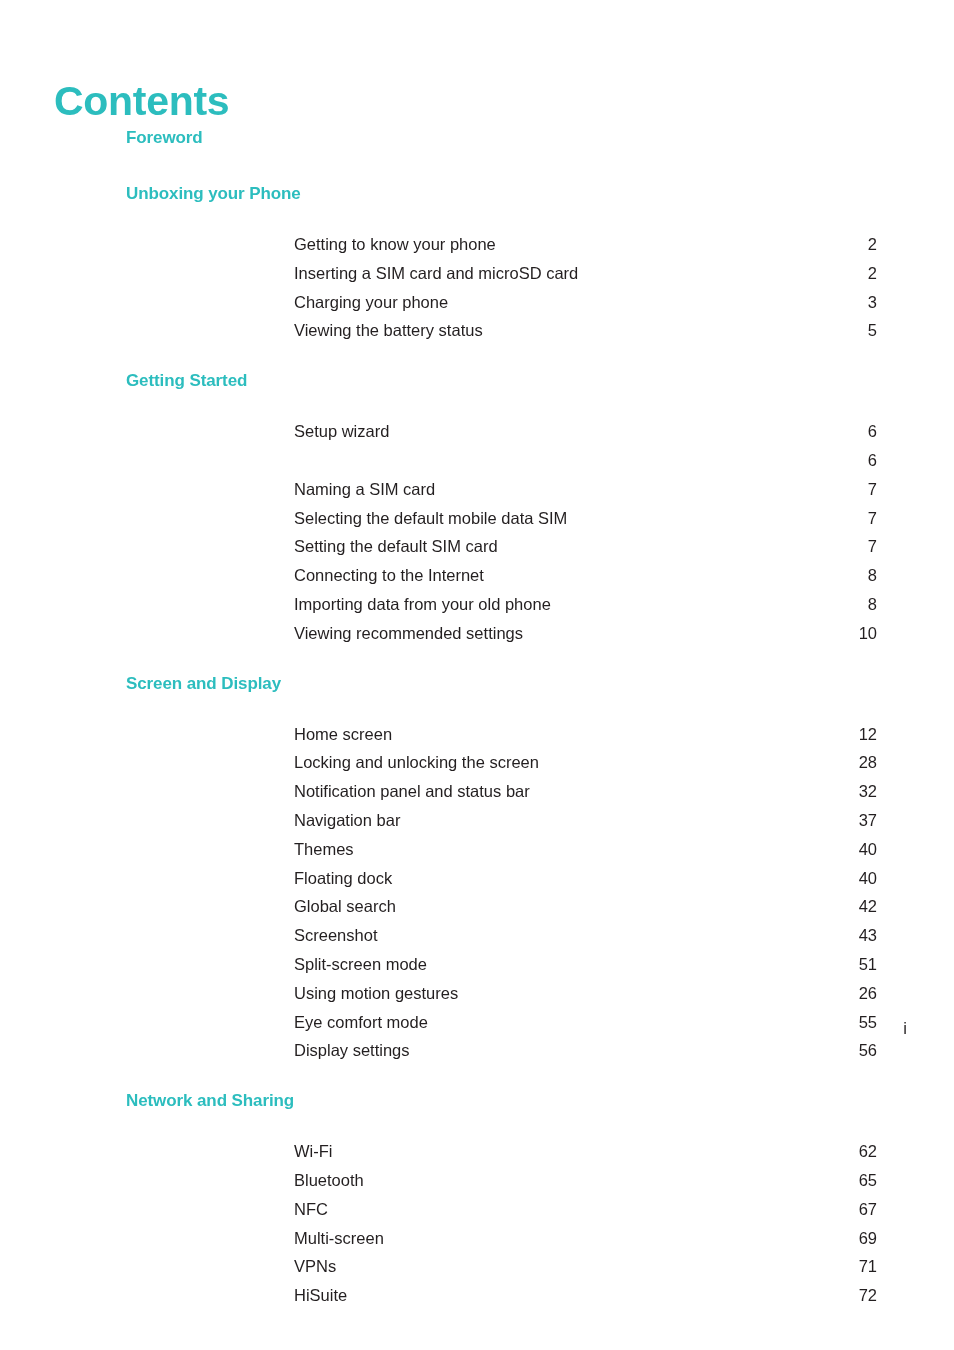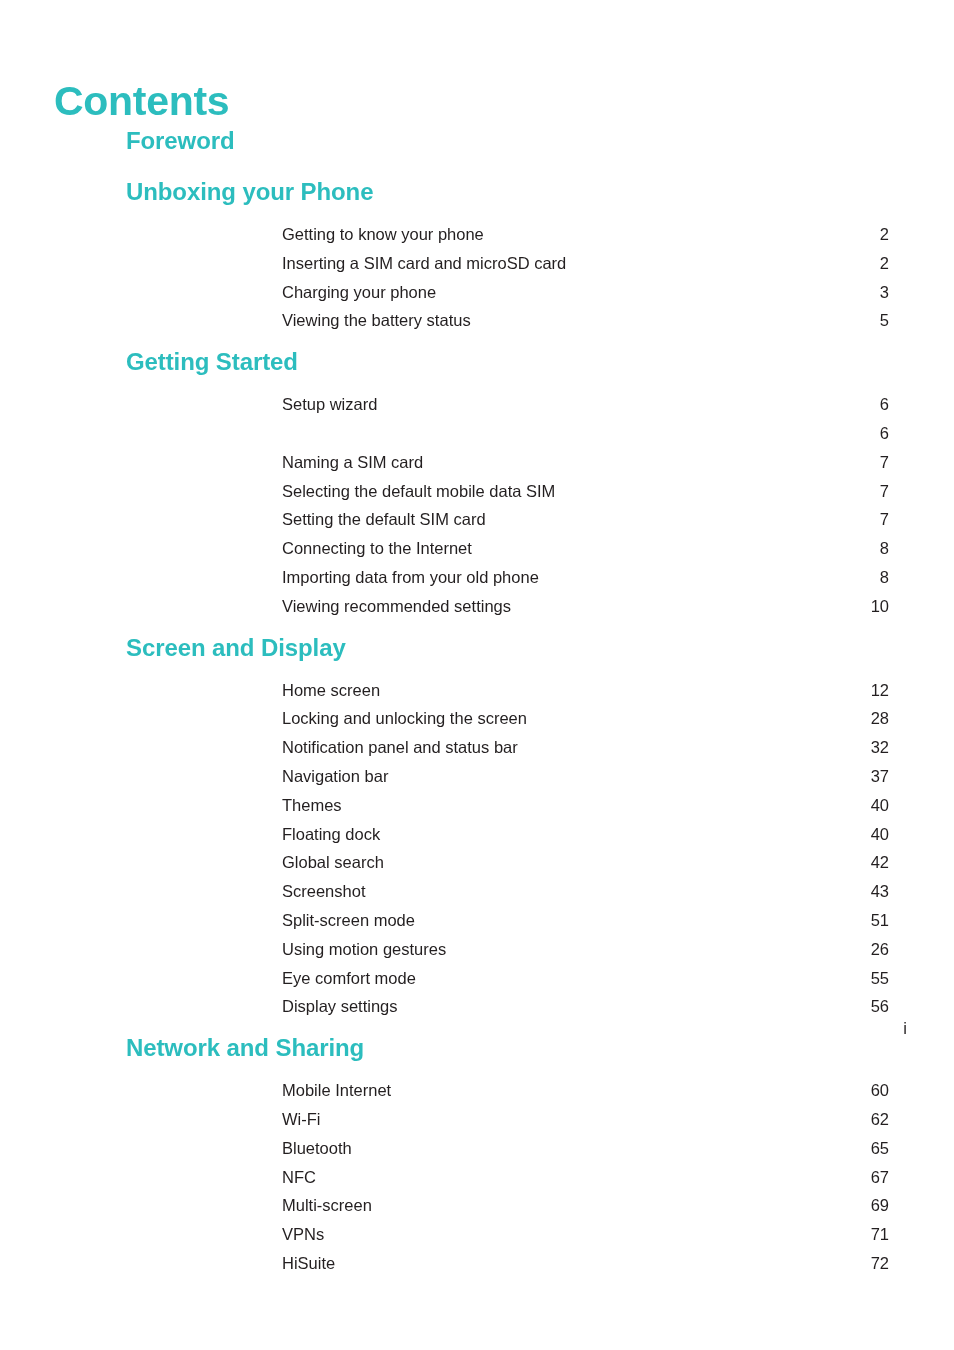--- a/index.html
+++ b/index.html
@@ -35,32 +35,32 @@
   .toc {
     position: absolute;
     left: 0;
     top: 118px;
     width: 954px;
   }
   .section {
     margin: 0;
   }
   .section-title {
-    font-size: 24px;
+    font-size: 17px;
     font-weight: bold;
     color: #2CBDBE;
     padding-left: 126px;
     line-height: 1.0;
     margin: 0;
     padding-top: 11px;
     padding-bottom: 12px;
     letter-spacing: -0.1px;
   }
   .entries {
-    margin: 4px;
+    margin: 16px;
     padding: 0;
     list-style: none;
   }
   .entry {
     display: flex;
     align-items: baseline;
     padding-left: 278px;
     padding-right: 61px;
     height: 28.8px;
     line-height: 28.8px;
@@ -233,25 +233,20 @@
             <span class="entry-label">Display settings</span>
             <span class="entry-spacer"></span>
             <span class="entry-page">56</span>
           </li>
         </ul>
       </div>
       <div class="section">
         <div class="section-title">Network and Sharing</div>
         <ul class="entries">
           <li class="entry">
-            <span class="entry-label">Mobile Internet</span>
-            <span class="entry-spacer"></span>
-            <span class="entry-page">60</span>
-          </li>
-          <li class="entry">
             <span class="entry-label">Wi-Fi</span>
             <span class="entry-spacer"></span>
             <span class="entry-page">62</span>
           </li>
           <li class="entry">
             <span class="entry-label">Bluetooth</span>
             <span class="entry-spacer"></span>
             <span class="entry-page">65</span>
           </li>
           <li class="entry">

